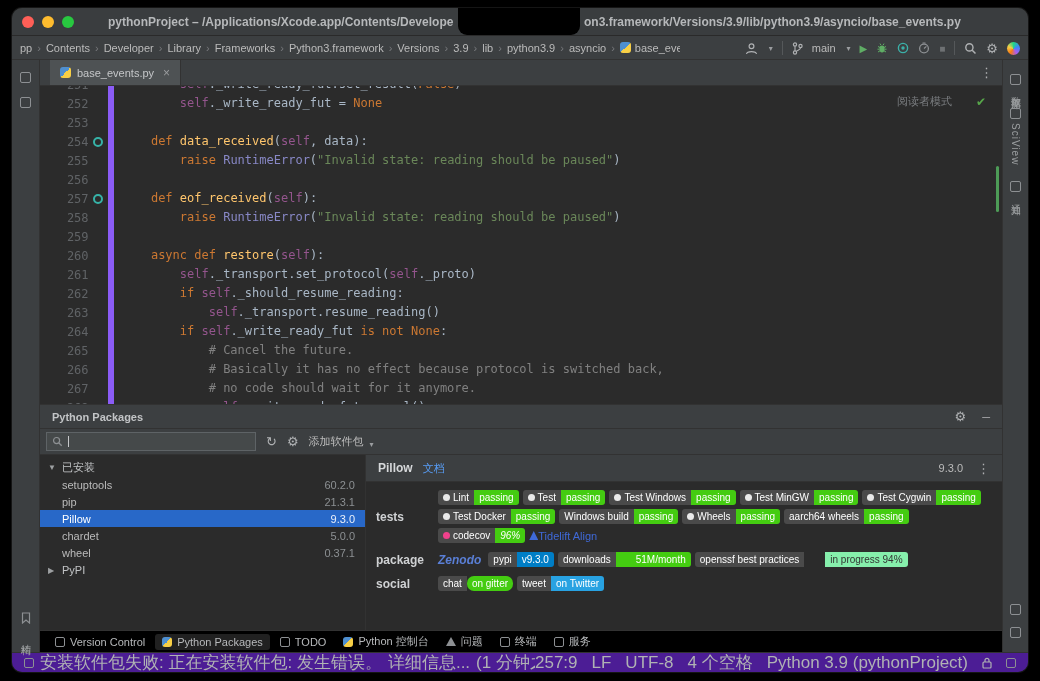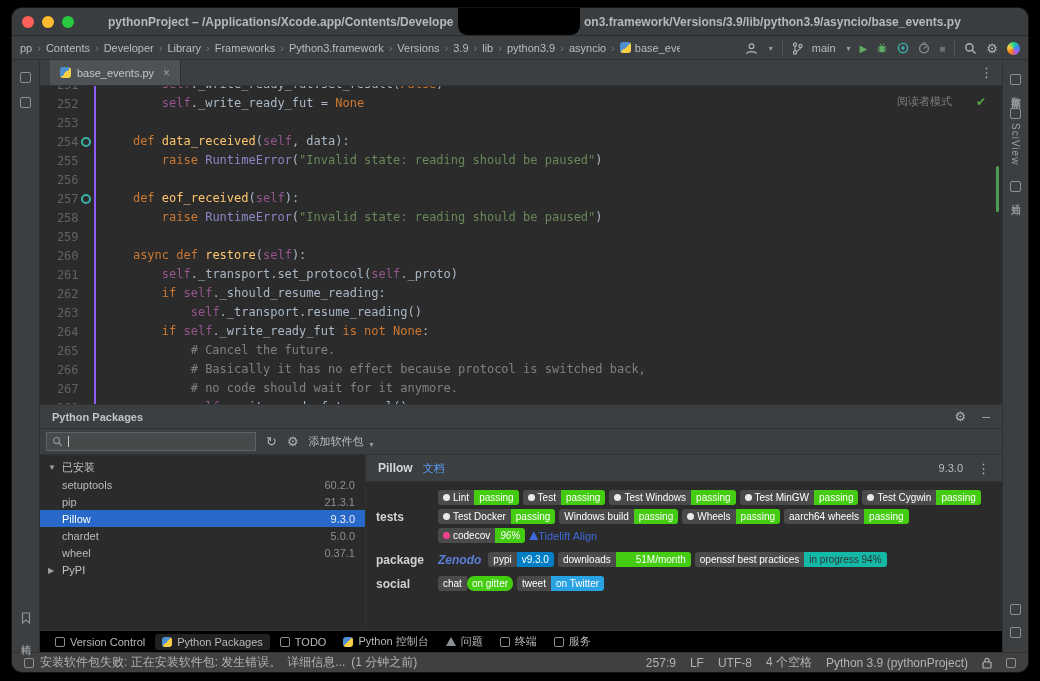--- a/index.html
+++ b/index.html
@@ -37,21 +37,21 @@
 .st-item{display:flex;flex-direction:column;align-items:center;gap:4px;color:#9da0a2}
 .stripe-bottom{margin-top:auto;margin-bottom:14px;display:flex;flex-direction:column;align-items:center;gap:12px}
 .center{flex:1;display:flex;flex-direction:column;min-width:0}
 
 .tabbar{height:26px;background:#3c3f41;border-bottom:1px solid #323232;display:flex;align-items:center;position:relative;flex:none}
 .tab{margin-left:10px;height:25px;display:flex;align-items:center;gap:6px;padding:0 10px;background:#4e5254;font-size:11px;color:#c4c6c8;border-right:1px solid #323232}
 .tab-close{color:#9a9c9e;font-size:12px;margin-left:3px}
 .kebab{position:absolute;right:9px;color:#afb1b3;font-size:13px}
 
 .editor{position:relative;height:318px;background:#2b2b2b;display:flex;overflow:hidden;font-family:"DejaVu Sans Mono","Liberation Mono",monospace;font-size:12px;flex:none}
-.gutter{width:56px;flex:none;border-right:2px solid #8b5cf6;overflow:hidden}
+.gutter{width:74px;flex:none;border-right:6px solid #8b5cf6;overflow:hidden}
 .gutter-inner{margin-top:-11px}
 .gl{height:19px;display:flex;align-items:center;justify-content:flex-end}
 .ln{width:50px;text-align:right;color:#606366}
 .gmark{width:20px;display:flex;justify-content:center;align-items:center}
 .gmark.on::before{content:'';width:6px;height:6px;border:2px solid #36b3a8;border-radius:50%;display:block}
 .code{flex:1;overflow:hidden;padding-left:8px}
 .code-inner{margin-top:-11px;white-space:pre}
 .cl{height:19px;line-height:19px}
 .tok-d{color:#a9b7c6}.tok-k{color:#cc7832}.tok-s{color:#94558d}.tok-f{color:#ffc66d}.tok-b{color:#8888c6}.tok-str{color:#6a8759}.tok-c{color:#808080}
 .reader{position:absolute;top:7px;right:12px;display:flex;gap:24px;align-items:center;font-family:"Liberation Sans",sans-serif;font-size:11px;color:#7b7e81;background:rgba(43,43,43,.85);padding:1px 4px}
@@ -95,21 +95,21 @@
 .tl-logo{width:9px;height:9px;background:#3f69d8;clip-path:polygon(0 100%,50% 0,100% 100%)}
 .zenodo{color:#5a7fd6;font-style:italic;font-weight:bold;font-size:12px;margin-right:3px}
 
 .toolbar-bottom{height:22px;background:#000000;border-top:1px solid #323232;display:flex;align-items:center;gap:3px;padding:0 8px;font-size:11px;color:#b7b9bb;flex:none}
 .tw-item{display:flex;align-items:center;gap:5px;padding:2px 7px;border-radius:3px}
 .tw-item.active{background:rgba(255,255,255,0.13)}
 .tw-ic{width:10px;height:10px;border:1px solid #8d9093;border-radius:2px;display:inline-block;flex:none}
 .tw-ic.py{border:none;background:linear-gradient(135deg,#4e8fd0 50%,#f7cf46 50%);border-radius:3px}
 .tw-ic.warn{border:none;width:0;height:0;border-left:5px solid transparent;border-right:5px solid transparent;border-bottom:9px solid #8d9093;border-radius:0}
 
-.statusbar{height:20px;background:#404040;border-top:1px solid #323232;display:flex;align-items:center;padding:0 12px;font-size:12px;color:#b0b2b4}
+.statusbar{height:20px;background:#4c1d95;border-top:1px solid #323232;display:flex;align-items:center;padding:0 12px;font-size:17px;color:#b0b2b4}
 .sb-left{display:flex;gap:6px;align-items:center;white-space:nowrap;overflow:hidden}
 .sb-right{margin-left:auto;display:flex;gap:14px;align-items:center;white-space:nowrap}
 .sb-ic{width:10px;height:10px;border:1px solid #8d9093;border-radius:2px;flex:none}
 svg{display:block}
 </style>
 </head>
 <body>
 
 <div class="window">
 
@@ -493,21 +493,21 @@
                     <span class="badge">
                       <span class="bl">
                         <span>downloads</span>
                       </span>
                       <span class="br" style="background: rgb(68, 204, 17); padding-left: 20px;">51M/month</span>
                     </span>
                     <span class="badge">
                       <span class="bl">
                         <span>openssf best practices</span>
                       </span>
-                      <span class="br" style="background: #14b8a6; color: rgb(51, 51, 51);">in progress 94%</span>
+                      <span class="br" style="background: #86efac; color: rgb(51, 51, 51); margin-left: 21px;">in progress 94%</span>
                     </span>
                   </div>
                 </div>
                 <div class="sec-row">
                   <div class="sec-label">social</div>
                   <div class="badges">
                     <span class="badge">
                       <span class="bl">
                         <span>chat</span>
                       </span>

